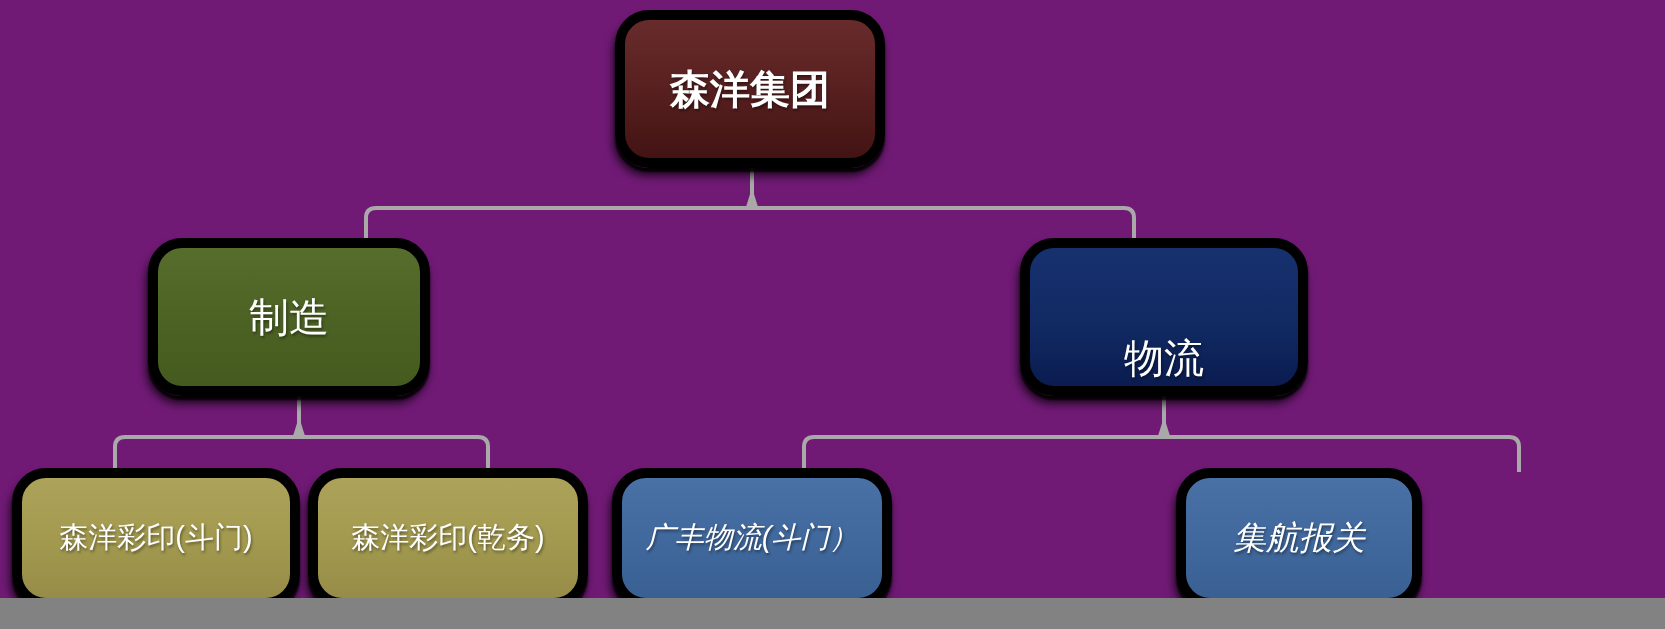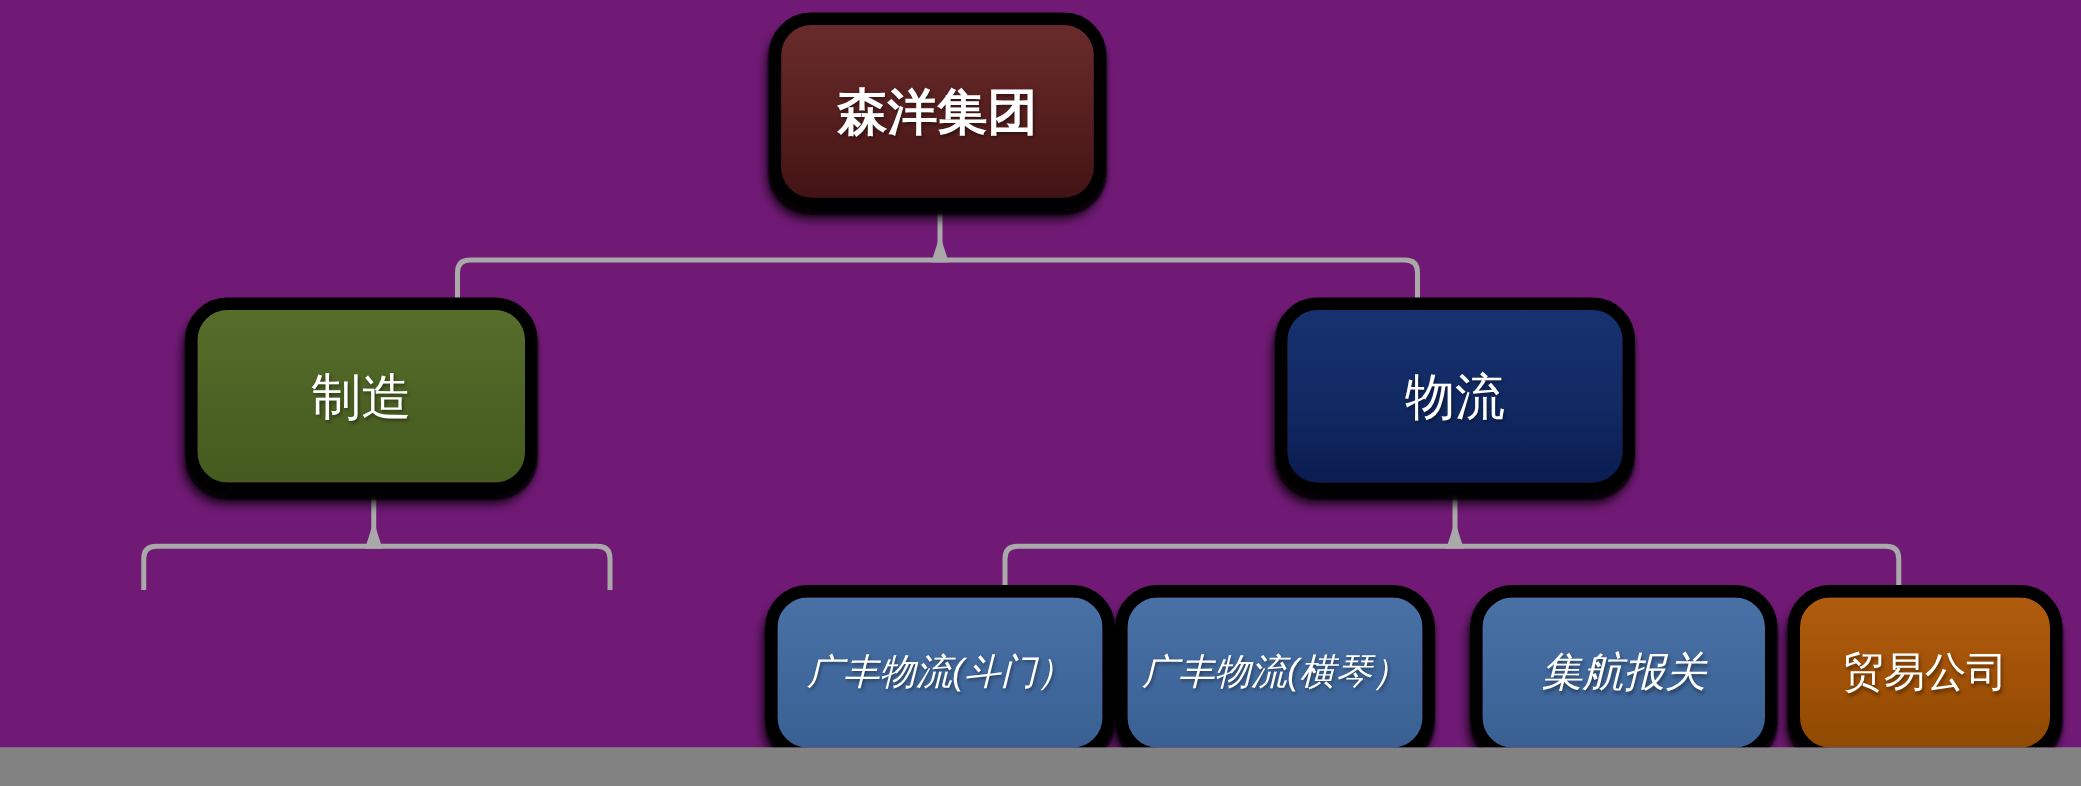--- a/index.html
+++ b/index.html
@@ -32,21 +32,21 @@
   
   .c-maroon{background:linear-gradient(180deg,#682b2b 0%,#5a2121 45%,#431313 100%);}
   .c-green {background:linear-gradient(180deg,#566d2c 0%,#4c6224 55%,#455a1e 100%);}
   .c-navy  {background:linear-gradient(180deg,#17316f 0%,#112a63 55%,#0a1c50 100%);}
   .c-khaki {background:linear-gradient(180deg,#ada259 0%,#a2994f 55%,#968c48 100%);}
   .c-blue  {background:linear-gradient(180deg,#4a71a6 0%,#40689c 55%,#3a6093 100%);font-style:italic;}
   .c-orange{background:linear-gradient(180deg,#b05c0e 0%,#a05106 55%,#8f4a02 100%);}
   
   .n-root   {left:615px; top:10px;  width:270px; height:158px; font-size:40px; font-weight:bold;}
   .n-mfg    {left:148px; top:238px; width:282px; height:158px; font-size:40px;}
-  .n-log    {left:1020px;top:238px; width:288px; height:158px; font-size:40px;}
+  .n-log    {left:1020px;top:238px; width:288px; height:158px; font-size:40px;align-items:flex-end;}
   .n-leaf   {top:468px; height:140px; font-size:29px;}
   .n-p1     {left:12px;   width:288px;}
   .n-p2     {left:308px;  width:280px;}
   .n-l1     {left:612px;  width:280px;}
   .n-l2     {left:892px;  width:256px;}
   .n-l3     {left:1176px; width:246px; font-size:33px;justify-content:center;}
   .n-l4     {left:1430px; width:220px; font-size:33px;}
   .conn{stroke:#a9a9a9;stroke-width:4;fill:none;}
   .conn-flare{fill:#a9a9a9;stroke:none;}
 </style>
@@ -80,27 +80,27 @@
     <span>森洋集团</span>
   </div>
 
   <div class="node c-green n-mfg">
     <span>制造</span>
   </div>
   <div class="node c-navy n-log">
     <span>物流</span>
   </div>
 
+  <div class="node c-khaki n-leaf n-p1">
+    <span>森洋彩印(斗门)</span>
+  </div>
+  <div class="node c-khaki n-leaf n-p2">
+    <span>森洋彩印(乾务)</span>
+  </div>
 
   <div class="node c-blue n-leaf n-l1">
     <span>广丰物流(斗门）</span>
   </div>
-  <div class="node c-blue n-leaf n-l2">
-    <span>广丰物流(横琴）</span>
-  </div>
   <div class="node c-blue n-leaf n-l3">
     <span>集航报关</span>
-  </div>
-  <div class="node c-orange n-leaf n-l4">
-    <span>贸易公司</span>
   </div>
 
 </div>
 
 </body></html>

